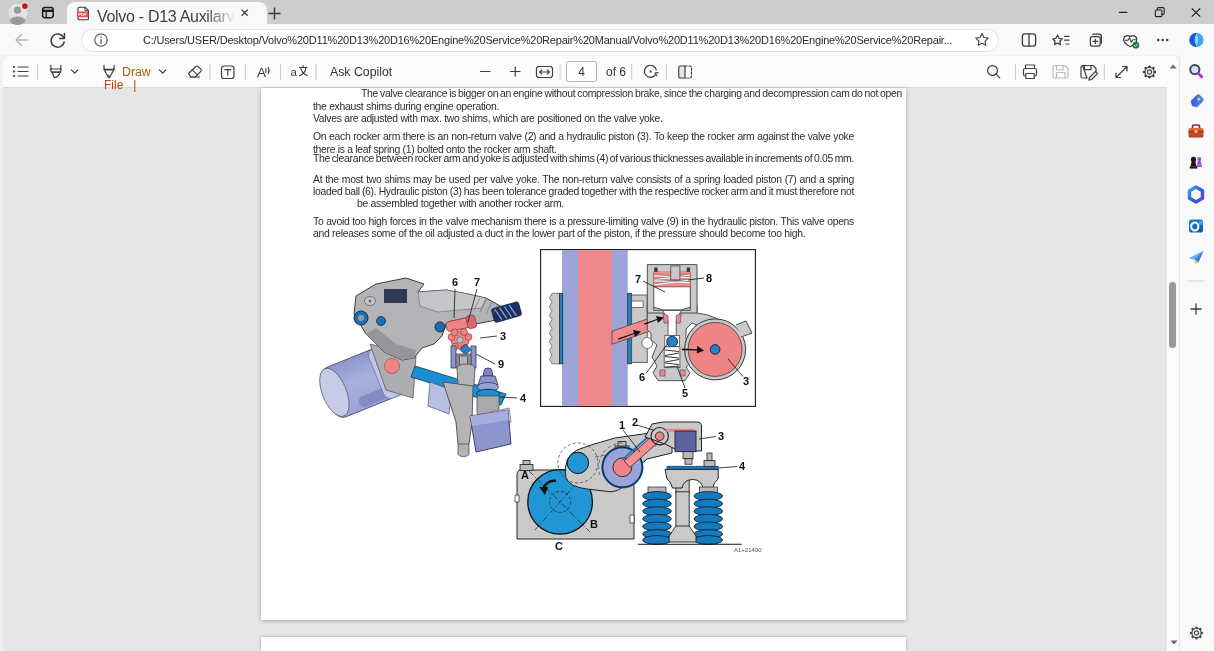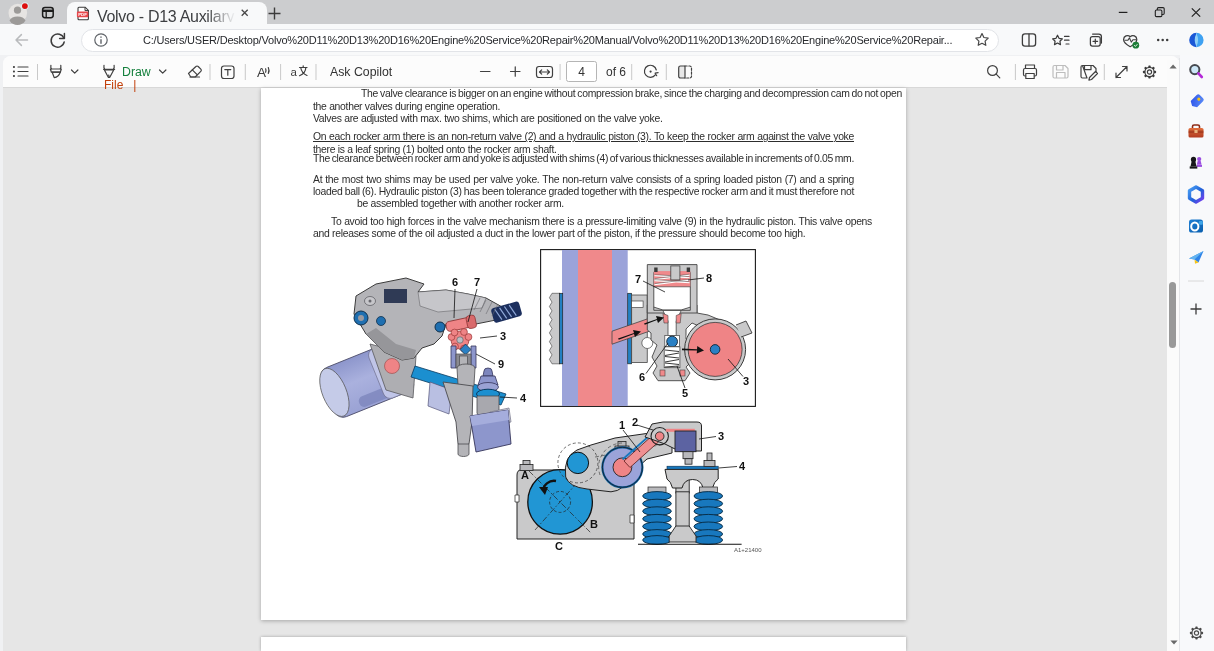--- a/index.html
+++ b/index.html
@@ -209,21 +209,21 @@
     <rect x="-1.2" y="-6.6" width="2.4" height="2.2" rx="0.8"></rect>
     <rect x="-1.2" y="4.4" width="2.4" height="2.2" rx="0.8"></rect>
     <rect x="-6.6" y="-1.2" width="2.2" height="2.4" rx="0.8"></rect>
     <rect x="4.4" y="-1.2" width="2.2" height="2.4" rx="0.8"></rect>
    </g>
   </g>
  </g>
 
  <path d="M1169.5,12.5 l3.6,-4 3.6,4 Z" fill="#6a6a6a"></path>
 </svg>
-<div class="a tl" style="left:122px;top:64.5px;font-size:12.3px;color:#15803d;">Draw</div>
+<div class="a tl" style="left:122px;top:64.5px;font-size:12.3px;color:#a16207;">Draw</div>
 <svg class="a" style="left:1167px;top:637px" width="14" height="14">
     <path d="M3.4,3.5 l3.6,4 3.6,-4 Z" fill="#6a6a6a"></path>
   </svg>
 <svg class="a" style="left:1180px;top:55px" width="34" height="596">
  <defs>
   <linearGradient id="tagg" x1="0" y1="0" x2="1" y2="1">
         <stop offset="0" stop-color="#5b8df8"></stop>
         <stop offset="1" stop-color="#2b50e8"></stop>
       </linearGradient>
   <linearGradient id="tbg" x1="0" y1="0" x2="0" y2="1">
@@ -299,29 +299,29 @@
     <rect x="-1.2" y="-6.6" width="2.4" height="2.2" rx="0.8"></rect>
     <rect x="-1.2" y="4.4" width="2.4" height="2.2" rx="0.8"></rect>
     <rect x="-6.6" y="-1.2" width="2.2" height="2.4" rx="0.8"></rect>
     <rect x="4.4" y="-1.2" width="2.2" height="2.4" rx="0.8"></rect>
    </g>
   </g>
  </g>
 </svg>
 
 <div class="line" style="left:313px;top:88.3px;word-spacing:-0.578px;margin-left:48px;">The valve clearance is bigger on an engine without compression brake, since the charging and decompression cam do not open</div>
-<div class="line" style="left:313px;top:100.7px;">the another valves during engine operation.</div>
+<div class="line" style="left:313px;top:100.7px;">the exhaust shims during engine operation.</div>
 <div class="line" style="left:313px;top:113px;">Valves are adjusted with max. two shims, which are positioned on the valve yoke.</div>
-<div class="line" style="left:313px;top:131.4px;word-spacing:0.2px;text-decoration:underline;">On each rocker arm there is an non-return valve (2) and a hydraulic piston (3). To keep the rocker arm against the valve yoke</div>
+<div class="line" style="left:313px;top:131.4px;word-spacing:0.2px;">On each rocker arm there is an non-return valve (2) and a hydraulic piston (3). To keep the rocker arm against the valve yoke</div>
 <div class="line" style="left:313px;top:143.7px;">there is a leaf spring (1) bolted onto the rocker arm shaft.</div>
 <div class="line" style="left:313px;top:153px;word-spacing:-0.874px;">The clearance between rocker arm and yoke is adjusted with shims (4) of various thicknesses available in increments of 0.05 mm.</div>
 <div class="line" style="left:313px;top:173.7px;word-spacing:0.437px;">At the most two shims may be used per valve yoke. The non-return valve consists of a spring loaded piston (7) and a spring</div>
 <div class="line" style="left:313px;top:185.9px;word-spacing:-0.298px;">loaded ball (6). Hydraulic piston (3) has been tolerance graded together with the respective rocker arm and it must therefore not</div>
 <div class="line" style="left:313px;top:198.1px;padding-left:44px;">be assembled together with another rocker arm.</div>
-<div class="line" style="left:331px;top:215.9px;word-spacing:0.18px;">To avoid too high forces in the valve mechanism there is a pressure-limiting valve (9) in the hydraulic piston. This valve opens</div>
+<div class="line" style="left:313px;top:215.9px;word-spacing:0.18px;">To avoid too high forces in the valve mechanism there is a pressure-limiting valve (9) in the hydraulic piston. This valve opens</div>
 <div class="line" style="left:313px;top:228.2px;">and releases some of the oil adjusted a duct in the lower part of the piston, if the pressure should become too high.</div>
 
 <svg class="a" style="left:540px;top:249px" width="216" height="158" viewBox="0 0 216 158">
  <rect x="0.6" y="0.6" width="214.8" height="156.8" fill="#fff" stroke="#1a1a1a" stroke-width="1.1"></rect>
  <rect x="22" y="1" width="16" height="156" fill="#9ba3d9"></rect>
  <rect x="38" y="1" width="34" height="156" fill="#f0898b"></rect>
  <rect x="72" y="1" width="15.7" height="156" fill="#9ba3d9"></rect>
 
  <path d="M20,44.3 L12,44.3 L9.4,48.7 L12,53.1 L9.4,57.5 L12,61.9 L9.4,66.3 L12,70.7 L9.4,75.1 L12,79.5 L9.4,83.9 L12,88.3 L9.4,92.7 L12,97.1 L9.4,101.5 L12,105.9 L9.4,110.3 L12,114.8 L20,114.8 Z" fill="#c9c9ca" stroke="#555" stroke-width="0.7"></path>
  <rect x="19.5" y="44.3" width="3.2" height="70.5" fill="#2380c2" stroke="#222" stroke-width="0.7"></rect>

